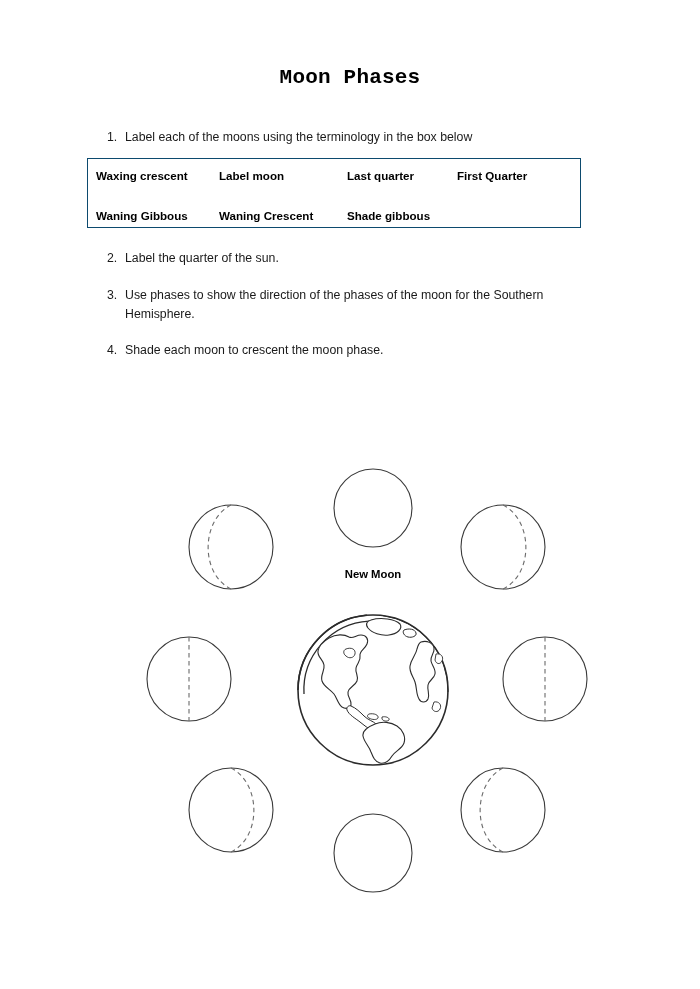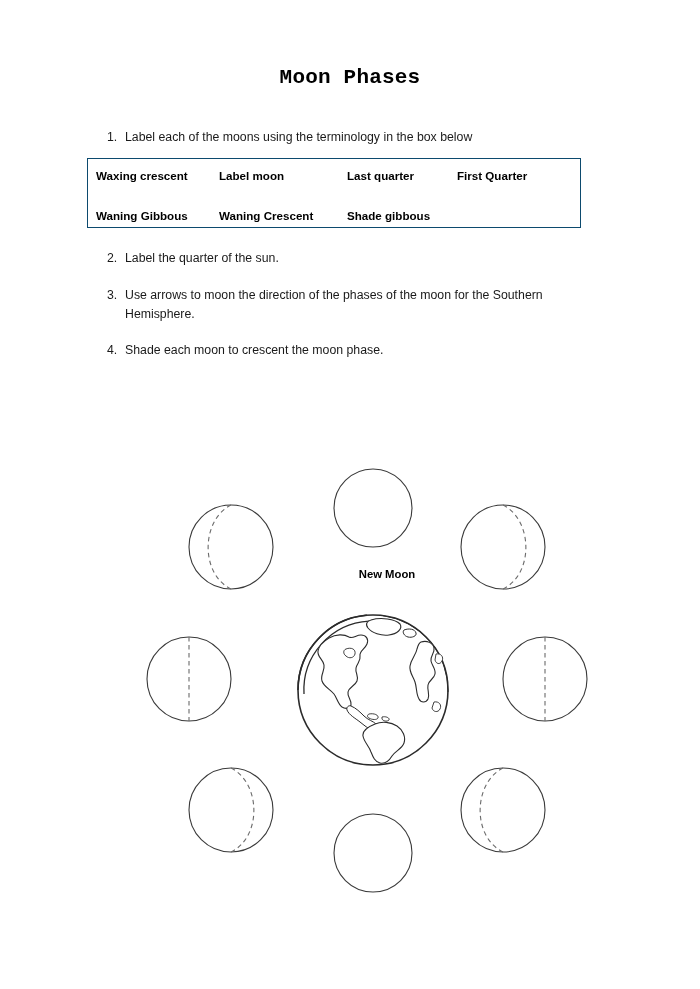--- a/index.html
+++ b/index.html
@@ -97,21 +97,21 @@
   }
   .moon-label {
     position: absolute;
     font-size: 11.3px;
     font-weight: bold;
     text-align: center;
     white-space: nowrap;
     color: #000000;
   }
   #label-new-moon {
-    left: 327px;
+    left: 313px;
     top: 138px;
     width: 120px;
     text-align: center;
   }
 </style>
 </head>
 <body>
 
 <div class="page-title">Moon Phases</div>
 
@@ -120,21 +120,21 @@
   <span class="txt">Label each of the moons using the terminology in the box below</span>
 </div>
 
 <div class="instruction" id="instr-2">
   <span class="num">2.</span>
   <span class="txt">Label the quarter of the sun.</span>
 </div>
 
 <div class="instruction" id="instr-3">
   <span class="num">3.</span>
-  <span class="txt">Use arrows to moon the direction of the phases of the moon for the Southern Hemisphere.</span>
+  <span class="txt">Use phases to show the direction of the phases of the moon for the Southern Hemisphere.</span>
 </div>
 
 <div class="instruction" id="instr-4">
   <span class="num">4.</span>
   <span class="txt">Shade each moon to crescent the moon phase.</span>
 </div>
 
 <div class="term-box">
   <div class="term-row row-0">
     <span class="term-cell c0">Waxing crescent</span>

